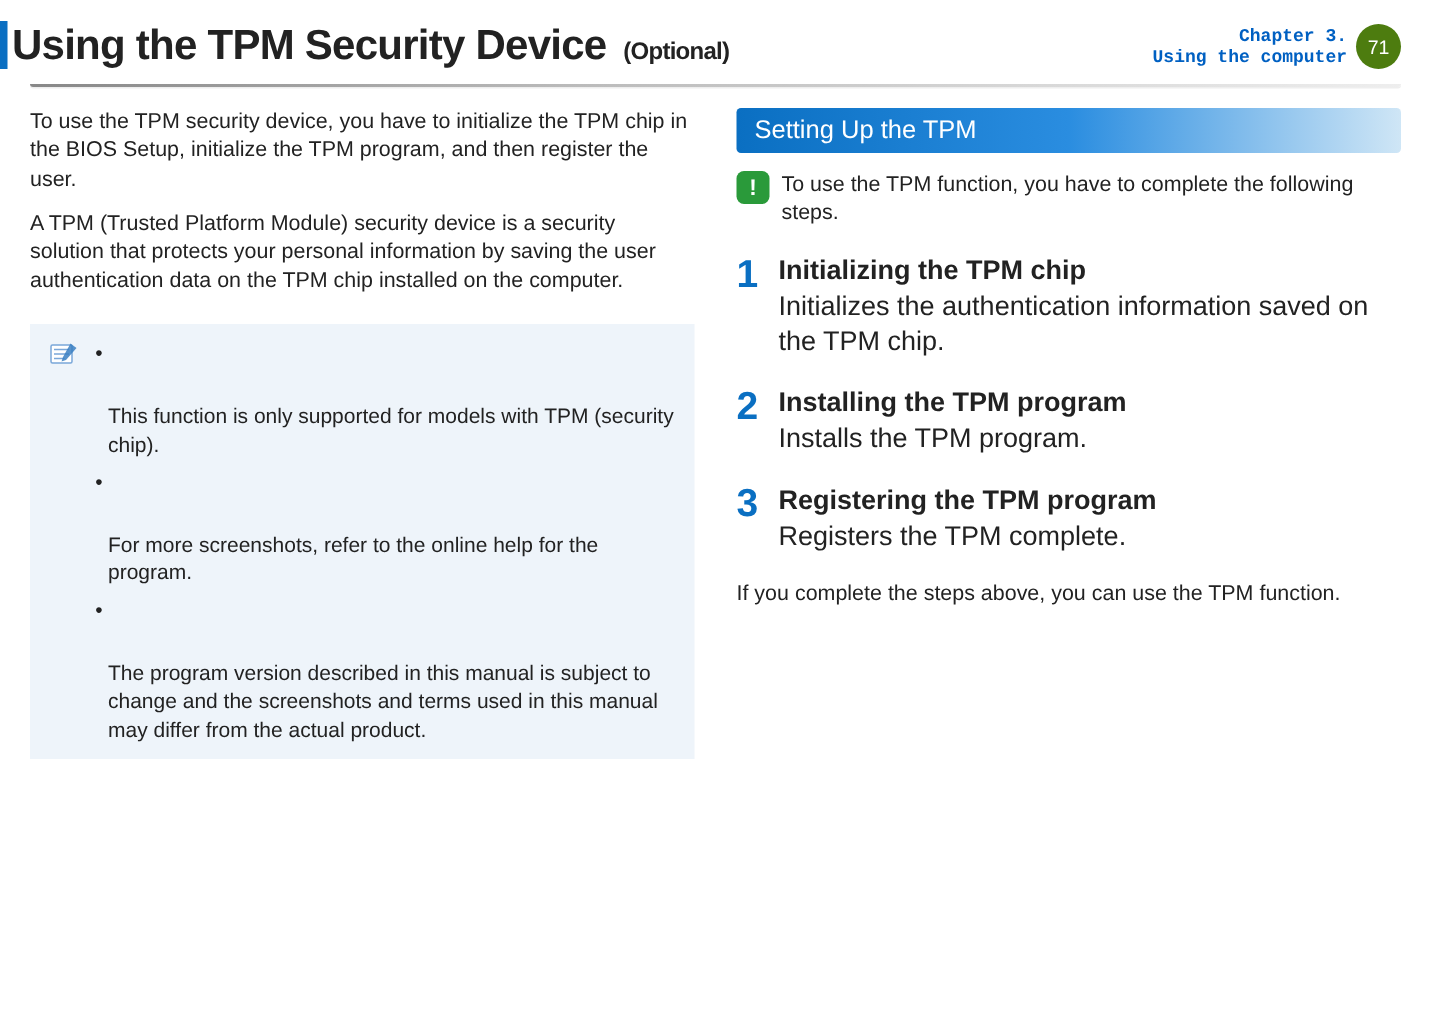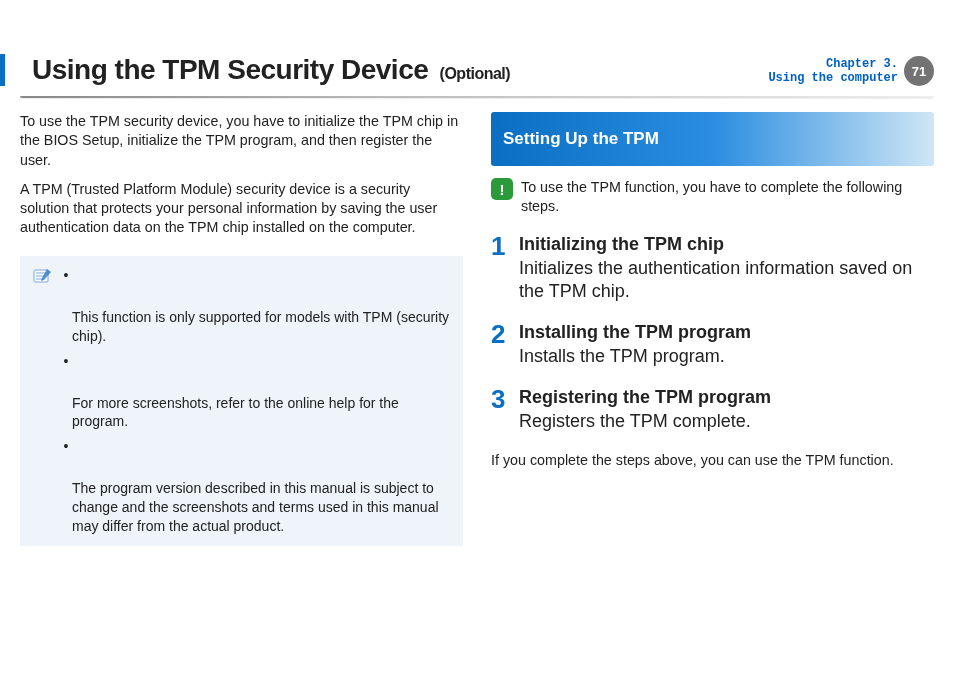--- a/index.html
+++ b/index.html
@@ -6,22 +6,21 @@
   html, body { width: 954px; height: 677px; font-family: "Segoe UI", "Myriad Pro", Arial, sans-serif; color: #222; }
   .page {
     width: 954px;
     height: 677px;
     position: relative;
     background: #fff;
   }
   
   .header {
     position: relative;
-    padding: 14px 20px 4px 32px;
-    margin-top: 40px;
+    padding: 14px 20px 4px 8px;
   }
   .header h1 {
     font-size: 28px;
     font-weight: 700;
     letter-spacing: -0.5px;
     display: inline-block;
     vertical-align: baseline;
   }
   .header .optional {
     font-size: 16px;
@@ -41,23 +40,23 @@
     font-weight: 700;
     font-size: 12px;
     line-height: 1.2;
     margin-right: 6px;
     font-family: Liberation Mono, monospace;
   }
   .page-badge {
     width: 30px;
     height: 30px;
     border-radius: 15px;
-    background: #737373;
+    background: #4d7c0f;
     color: #fff;
-    font-weight: 700;
+    font-weight: 400;
     font-size: 13px;
     display: flex;
     align-items: center;
     justify-content: center;
   }
   
   .header-rule {
     margin: 6px 20px 0 20px;
     height: 2px;
     background: linear-gradient(to right, #888 0%, #bbb 40%, #eee 100%);
@@ -103,23 +102,23 @@
   .note-box .bullet {
     flex: 0 0 12px;
     text-align: center;
     color: #222;
   }
   .note-box .note-text { flex: 1; margin-top: 42px; }
   
   .section-bar {
     background: linear-gradient(to right, #0a6fc2 0%, #2a8de0 50%, #cfe6f6 100%);
     color: #fff;
-    font-weight: 700;
+    font-weight: 400;
     font-size: 17px;
-    padding: 17px 12px;
+    padding: 5px 12px;
     border-radius: 3px;
     margin-bottom: 12px;
   }
   
   .alert-row {
     display: flex;
     align-items: flex-start;
     margin-bottom: 18px;
   }
   .alert-icon {

